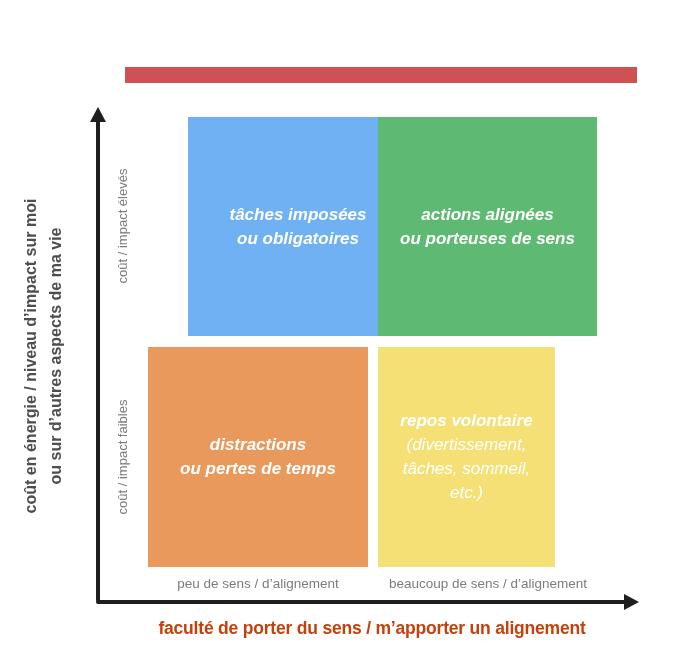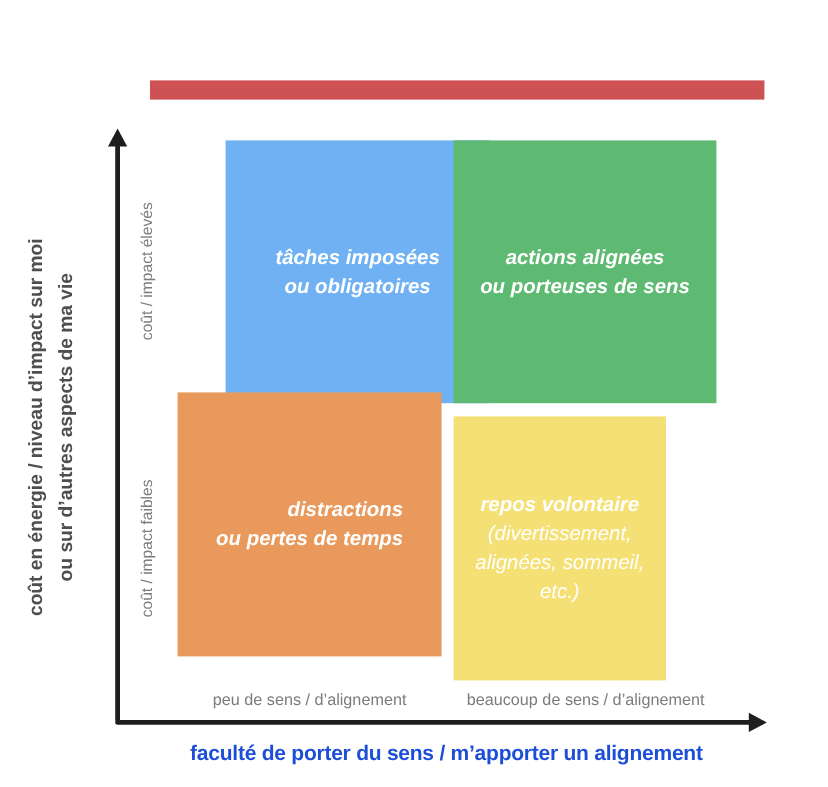--- a/index.html
+++ b/index.html
@@ -31,21 +31,21 @@
     border-left:15px solid #1e1e1e;
   }
   
   .quadrant{
     position:absolute;display:flex;flex-direction:column;align-items:center;justify-content:center;
     color:#ffffff;font-style:italic;text-align:center;font-size:17px;line-height:1.4;
     padding:0 14px;box-sizing:border-box;
   }
   .q-tl{left:148px;top:117px;width:220px;height:219px;margin-left:40px;}
   .q-tr{left:378px;top:117px;width:219px;height:219px;}
-  .q-bl{left:148px;top:327px;width:220px;height:220px;text-align:right;}
+  .q-bl{left:148px;top:347px;width:220px;height:220px;}
   .q-br{left:378px;top:347px;width:177px;height:220px;}
   .q-bold{font-weight:700;white-space:pre-line;}
   .q-normal{font-weight:400;white-space:pre-line;}
   
   .y-title{
     position:absolute;left:44px;top:356px;transform:translate(-50%,-50%) rotate(-90deg);
     font-weight:700;font-size:16px;line-height:1.55;color:#4e4e50;
     white-space:pre-line;text-align:center;
   }
   .y-tick{
@@ -55,21 +55,21 @@
   .y-tick-top{left:122px;top:226px;}
   .y-tick-bottom{left:122px;top:457px;}
   .x-tick{
     position:absolute;top:583px;transform:translate(-50%,-50%);
     font-size:13.5px;color:#7c7c7c;white-space:nowrap;
   }
   .x-tick-left{left:258px;}
   .x-tick-right{left:488px;}
   .x-title{
     position:absolute;left:372px;top:628px;transform:translate(-50%,-50%);
-    font-weight:700;font-size:17.5px;color:#1d4ed8;white-space:nowrap;letter-spacing:-0.2px;
+    font-weight:700;font-size:17.5px;color:#c2410c;white-space:nowrap;letter-spacing:-0.2px;
   }
 </style>
 </head>
 <body>
 
 <div class="canvas">
 
   <div class="title-bar" style="background: rgb(206, 82, 84);"></div>
 
   <div class="arrow-up"></div>
@@ -98,16 +98,16 @@
 
   <div class="quadrant q-bl" style="background: rgb(232, 153, 91);">
     <div class="q-bold">distractions
 ou pertes de temps</div>
     <div class="q-normal"></div>
   </div>
 
   <div class="quadrant q-br" style="background: rgb(244, 224, 117);">
     <div class="q-bold">repos volontaire</div>
     <div class="q-normal">(divertissement,
-alignées, sommeil, etc.)</div>
+tâches, sommeil, etc.)</div>
   </div>
 
 </div>
 
 </body></html>

